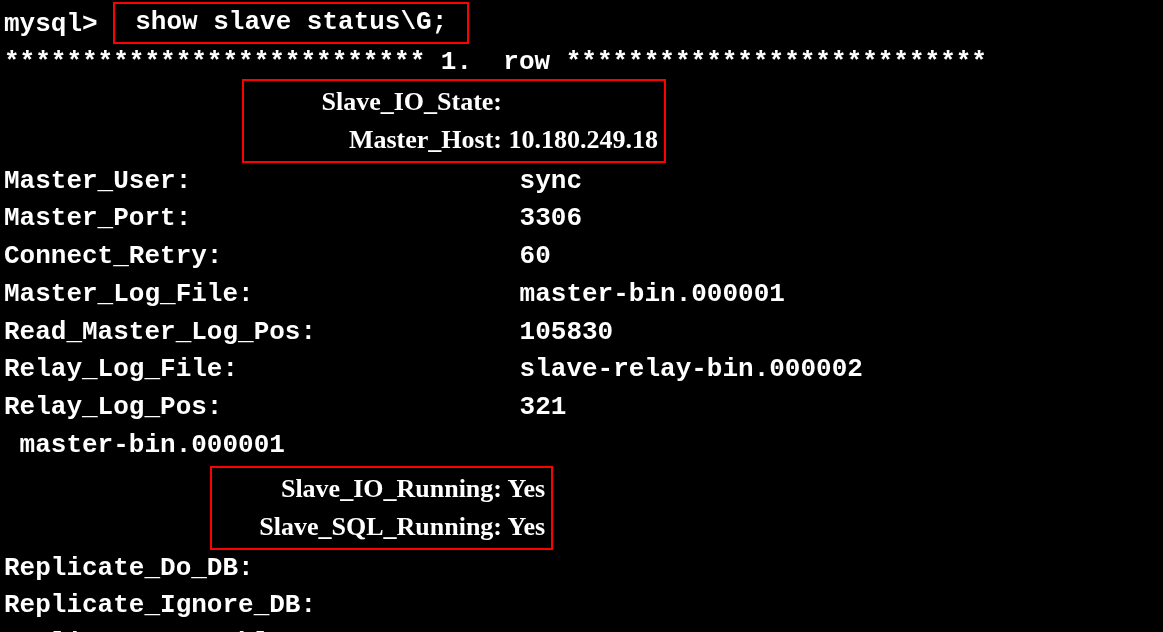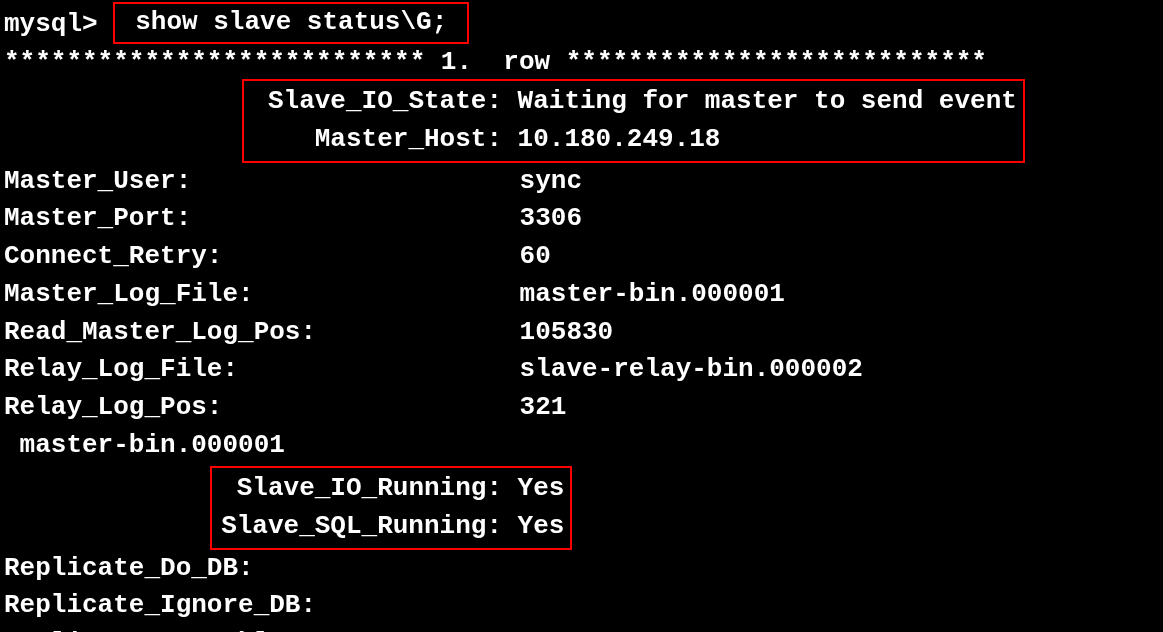--- a/index.html
+++ b/index.html
@@ -56,20 +56,21 @@
     .highlight-box-2 {
       border: 2px solid #ff0000;
       padding: 2px 6px;
       margin-left: 206px;
       display: inline-block;
       margin-top: 2px;
     }
     .hl-inner {
       display: flex;
       white-space: pre;
+      font-family: Liberation Serif, serif;
     }
     .hl-label {
       display: inline-block;
       text-align: right;
     }
     .hl-label-w1 {
       width: 252px;
     }
     .hl-label-w2 {
       width: 284px;
@@ -83,21 +84,20 @@
 <div class="prompt-line">
   <span class="prompt">mysql&gt; </span>
   <span class="command">show slave status\G;</span>
 </div>
 
 <div class="row-header"><span>*************************** 1.</span><span>  row </span><span>***************************</span></div>
 
 <div class="highlight-box-1">
   <div class="hl-inner">
     <span class="hl-label hl-label-w1">Slave_IO_State:</span>
-    <span> Waiting for master to send event</span>
   </div>
   <div class="hl-inner">
     <span class="hl-label hl-label-w1">Master_Host:</span>
     <span> 10.180.249.18</span>
   </div>
 </div>
 
 <div class="field-row">
   <span class="field-label">Master_User:</span>
   <span class="field-value"> sync</span>

